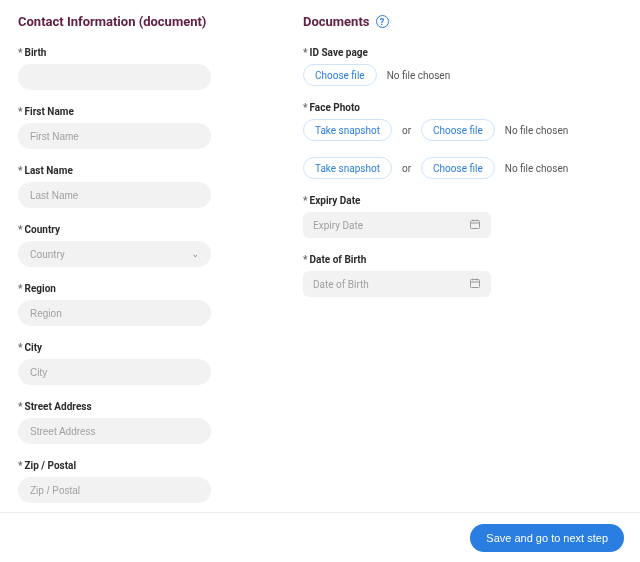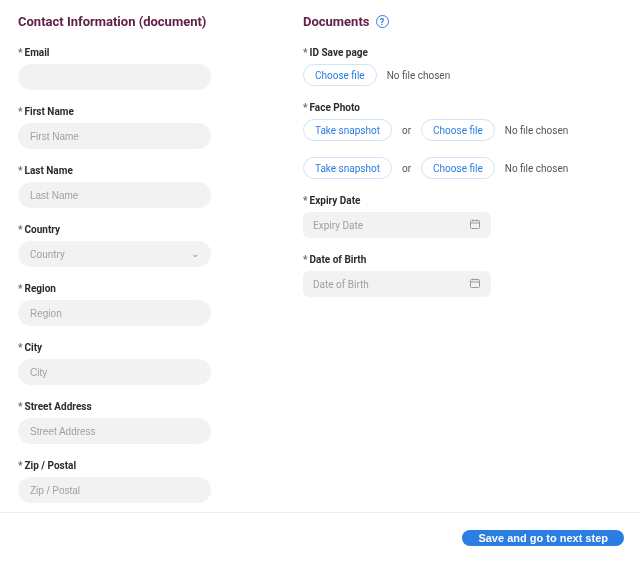--- a/index.html
+++ b/index.html
@@ -135,37 +135,37 @@
     display: flex;
     align-items: center;
     justify-content: flex-end;
     padding: 0 16px;
     background: #fff;
   }
   .primary-btn {
     background: #2a7de1;
     color: #fff;
     font-size: 11px;
-    font-weight: 700;
+    font-weight: 400;
     border: none;
     border-radius: 16px;
-    height: 16px;
+    height: 28px;
     padding: 0 16px;
     cursor: pointer;
   }
 </style>
 </head>
 <body>
 
 <div class="container">
   <div class="col col-left">
     <div class="section-title">Contact Information (document)</div>
 
     <div class="field">
-      <label class="label"><span class="req">*</span><span>Email</span></label>
+      <label class="label"><span class="req">*</span><span>Birth</span></label>
       <input class="input" type="text" style="">
     </div>
 
     <div class="field">
       <label class="label"><span class="req">*</span><span>First Name</span></label>
       <input class="input" type="text" placeholder="First Name" style="">
     </div>
 
     <div class="field">
       <label class="label"><span class="req">*</span><span>Last Name</span></label>

